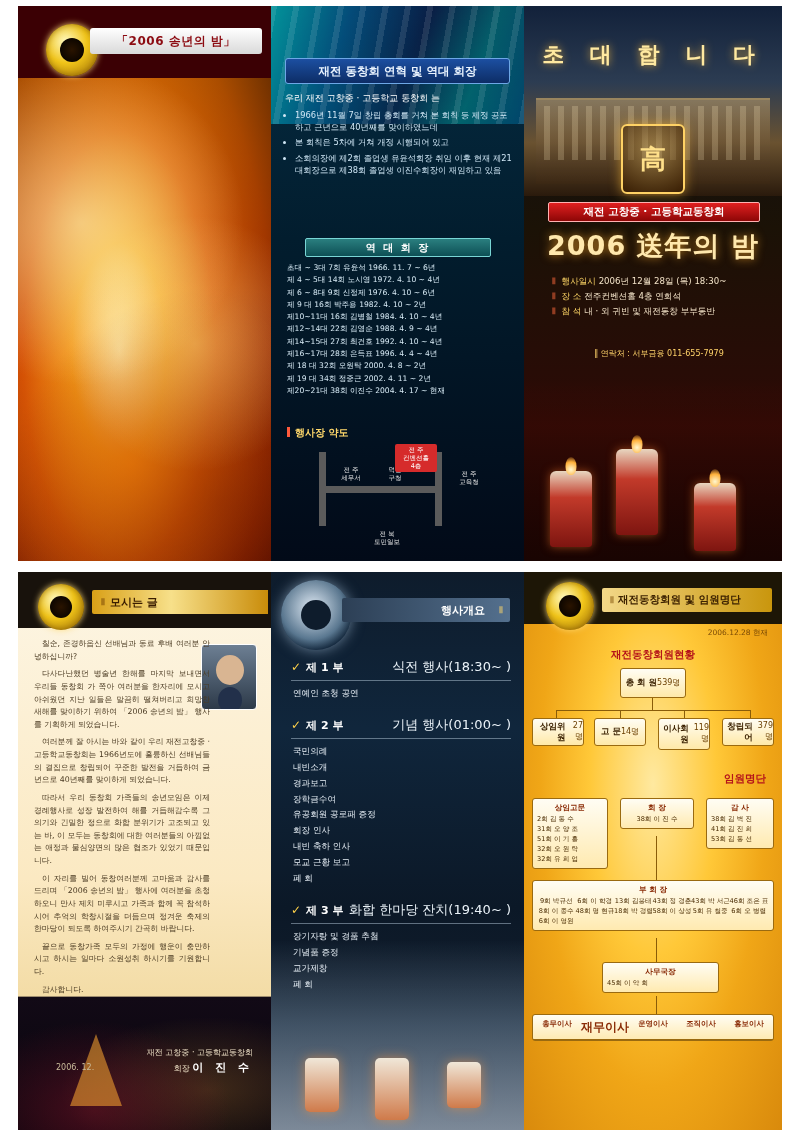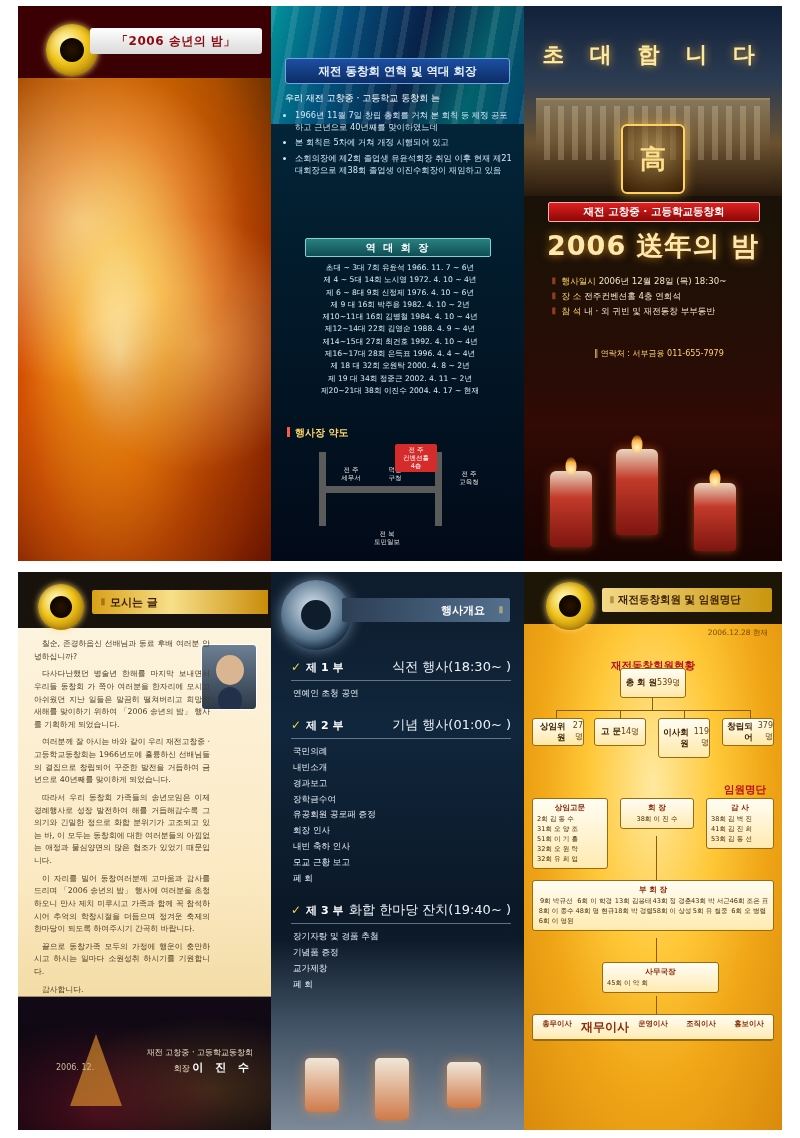--- a/index.html
+++ b/index.html
@@ -49,21 +49,21 @@
          display:flex; align-items:center; justify-content:center; }
   .p2h span { color:#eaf4ff; font-size:11.5px; font-weight:bold; }
   .p2body { position:absolute; left:14px; top:86px; width:228px; color:#cfe6f5; font-size:8.3px; line-height:1.5; }
   .p2body .lead { color:#ffffff; font-size:9px; margin-bottom:3px; }
   .p2body ul { margin:0; padding-left:10px; }
   .p2body li { margin-bottom:3px; }
   .p2sub { position:absolute; left:34px; top:232px; width:186px; height:19px;
            background:linear-gradient(180deg,#2a7f7f,#0d4f55); border:1px solid #79d6d6; border-radius:2px;
            display:flex; align-items:center; justify-content:center; }
   .p2sub span { color:#ffffff; font-size:10px; font-weight:bold; letter-spacing:2px; }
-  .chairs { position:absolute; left:16px; top:256px; width:226px; color:#d9ecf7; font-size:7.6px; line-height:1.62;text-align:center; }
+  .chairs { position:absolute; left:16px; top:256px; width:226px; color:#d9ecf7; font-size:7.6px; line-height:1.62; }
   .chairs div { white-space:nowrap; }
   .mapTitle { position:absolute; left:16px; top:420px; color:#ffd86b; font-size:10px; font-weight:bold; }
   .mapTitle::before { content:""; display:inline-block; width:3px; height:10px; background:#ff5a3c; margin-right:5px; vertical-align:-1px; }
   .mapBox { position:absolute; left:14px; top:440px; width:228px; height:100px; }
   .road { position:absolute; background:#5b5b5b; }
   .mapLbl { position:absolute; color:#e6e6e6; font-size:6.5px; line-height:1.25; text-align:center; }
   .mapChip { position:absolute; background:#d62b2b; color:#fff; font-size:6.5px; line-height:1.25;
              padding:2px 3px; border-radius:2px; text-align:center; }
 
   
@@ -160,21 +160,21 @@
   .p6 { width:258px; background:radial-gradient(ellipse at 50% 38%, #ffe9a0 0%, #ffc838 35%, #f0a617 62%, #d98a0c 100%); }
   .p6top { position:absolute; left:0; top:0; width:100%; height:52px; background:#1d1606; }
   .p6 .emblem { left:22px; top:10px; width:48px; height:48px; }
   .p6 .emblem::after { left:13px; top:13px; width:22px; height:22px; }
   .p6head { position:absolute; left:78px; top:16px; width:170px; height:24px;
             background:linear-gradient(90deg,#f3d888,#c9960d); border-radius:2px;
             display:flex; align-items:center; }
   .p6head .bars { color:#7a4a00; font-size:9px; letter-spacing:-1px; margin:0 5px 0 8px; }
   .p6head span.t { color:#3d2200; font-size:10.5px; font-weight:bold; }
   .asof { position:absolute; right:14px; top:56px; color:#7a4a05; font-size:7.5px; }
-  .secTitle { position:absolute; color:#b5141a; font-size:10.5px; font-weight:bold;margin-top:11px; }
+  .secTitle { position:absolute; color:#b5141a; font-size:10.5px; font-weight:bold; }
   .box { position:absolute; background:linear-gradient(180deg,#fffdf4,#ffe9a8);
          border:1px solid #9a6a10; border-radius:3px; text-align:right;
          color:#4a2b00; font-size:8px; line-height:1.35; display:flex; 
          align-items:center; justify-content:center; }
   .box b { font-size:8.5px; font-weight:bold; color:#3a2000; }
   .box .n { font-size:8px; color:#6b3f00; }
   .vline, .hline { position:absolute; background:#8a5c08; }
   .peoplebox { position:absolute; background:linear-gradient(180deg,#fffdf4,#ffeab0);
          border:1px solid #9a6a10; border-radius:3px; color:#4a2b00; font-size:6.6px; line-height:1.5;
          padding:3px 4px; }
@@ -408,21 +408,21 @@
       <div class="vline" style="left:226px; top:138px; width:1px; height:8px;"></div>
 
       <div class="box" style="left:8px; top:146px; width:52px; height:28px;">
         <b>상임위원</b>
         <span class="n">27명</span>
       </div>
       <div class="box" style="left:70px; top:146px; width:52px; height:28px;">
         <b>고   문</b>
         <span class="n">14명</span>
       </div>
-      <div class="box" style="left:134px; top:146px; width:52px; height:40px;">
+      <div class="box" style="left:134px; top:146px; width:52px; height:32px;">
         <b>이사회원</b>
         <span class="n">119명</span>
       </div>
       <div class="box" style="left:198px; top:146px; width:52px; height:28px;">
         <b>창립되어</b>
         <span class="n">379명</span>
       </div>
 
       <div class="secTitle" style="right:16px; top:200px;">임원명단</div>
 

